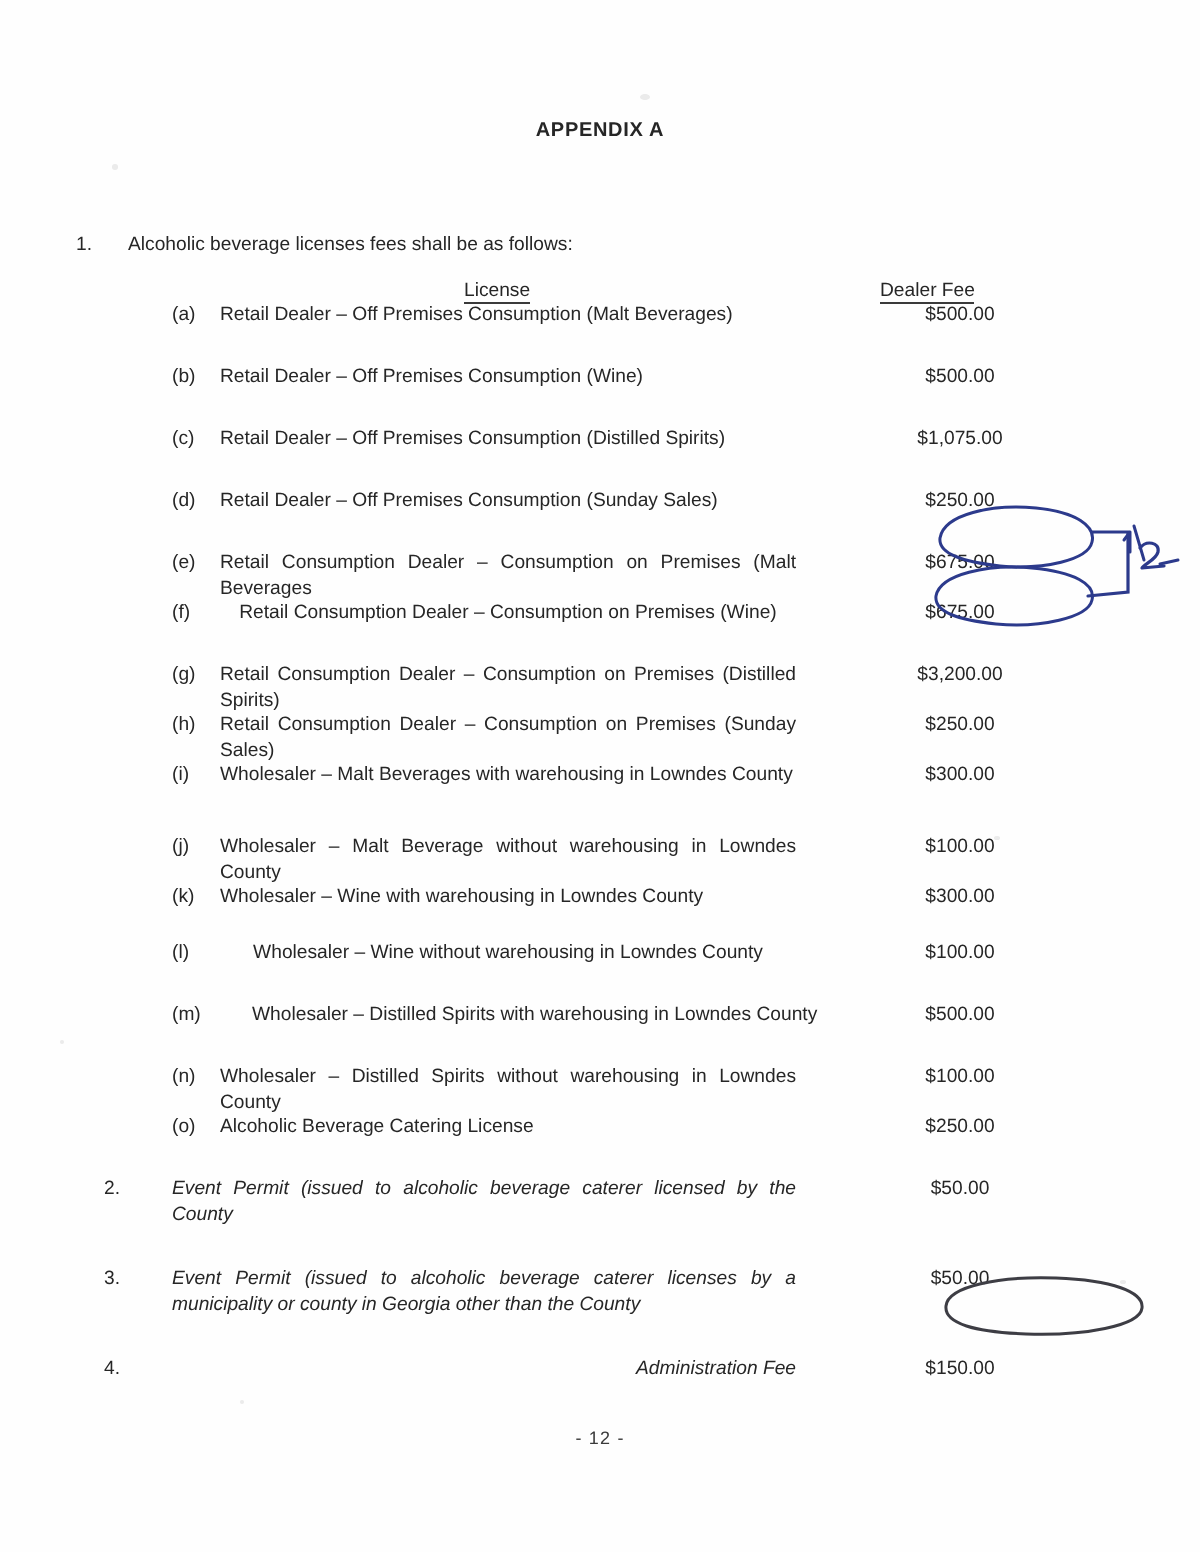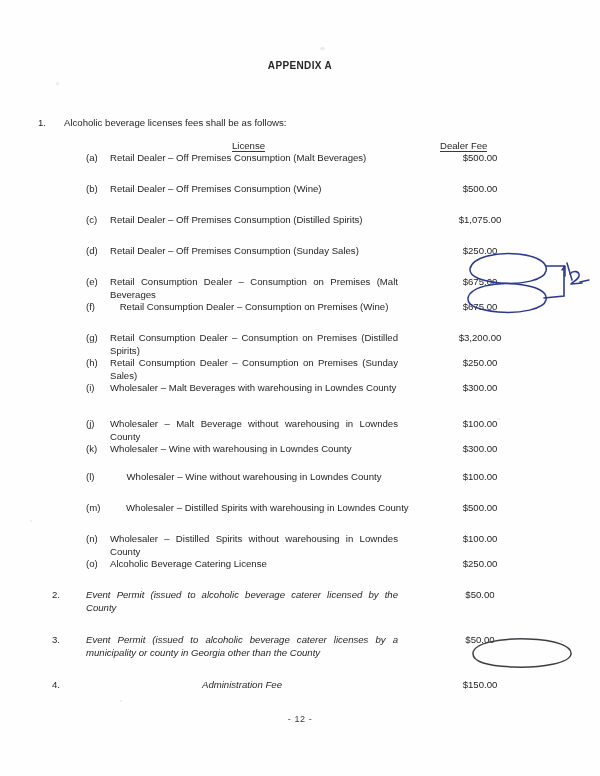--- a/index.html
+++ b/index.html
@@ -242,21 +242,21 @@
         <div class="text">Event Permit (issued to alcoholic beverage caterer licensed by the County</div>
         <div class="amount">$50.00</div>
       </div>
       <div class="row lvl1" style="top: 482px;">
         <div class="marker">3.</div>
         <div class="text">Event Permit (issued to alcoholic beverage caterer licenses by a municipality or county in Georgia other than the County</div>
         <div class="amount">$50.00</div>
       </div>
       <div class="row lvl1" style="top: 527px;">
         <div class="marker">4.</div>
-        <div class="text" style="text-align: center;">Administration Fee</div>
+        <div class="text" style="text-align: right;">Administration Fee</div>
         <div class="amount">$150.00</div>
       </div>
     </div>
 
   <div class="ink" style="left:466px;top:250px;width:130px;height:66px;">
     <svg width="130" height="66" viewBox="0 0 130 66">
 
       <path d="M4 19 C6 7, 30 2, 52 4 C72 6, 82 13, 80 21 C78 30, 56 35, 34 33 C16 31, 3 27, 4 19 Z" fill="none" stroke="#2c3a8c" stroke-width="1.5" stroke-linecap="round"></path>
 
       <path d="M2 48 C4 37, 28 32, 50 34 C71 36, 82 42, 80 50 C78 59, 54 64, 32 62 C13 60, 1 56, 2 48 Z" fill="none" stroke="#2c3a8c" stroke-width="1.5" stroke-linecap="round"></path>

